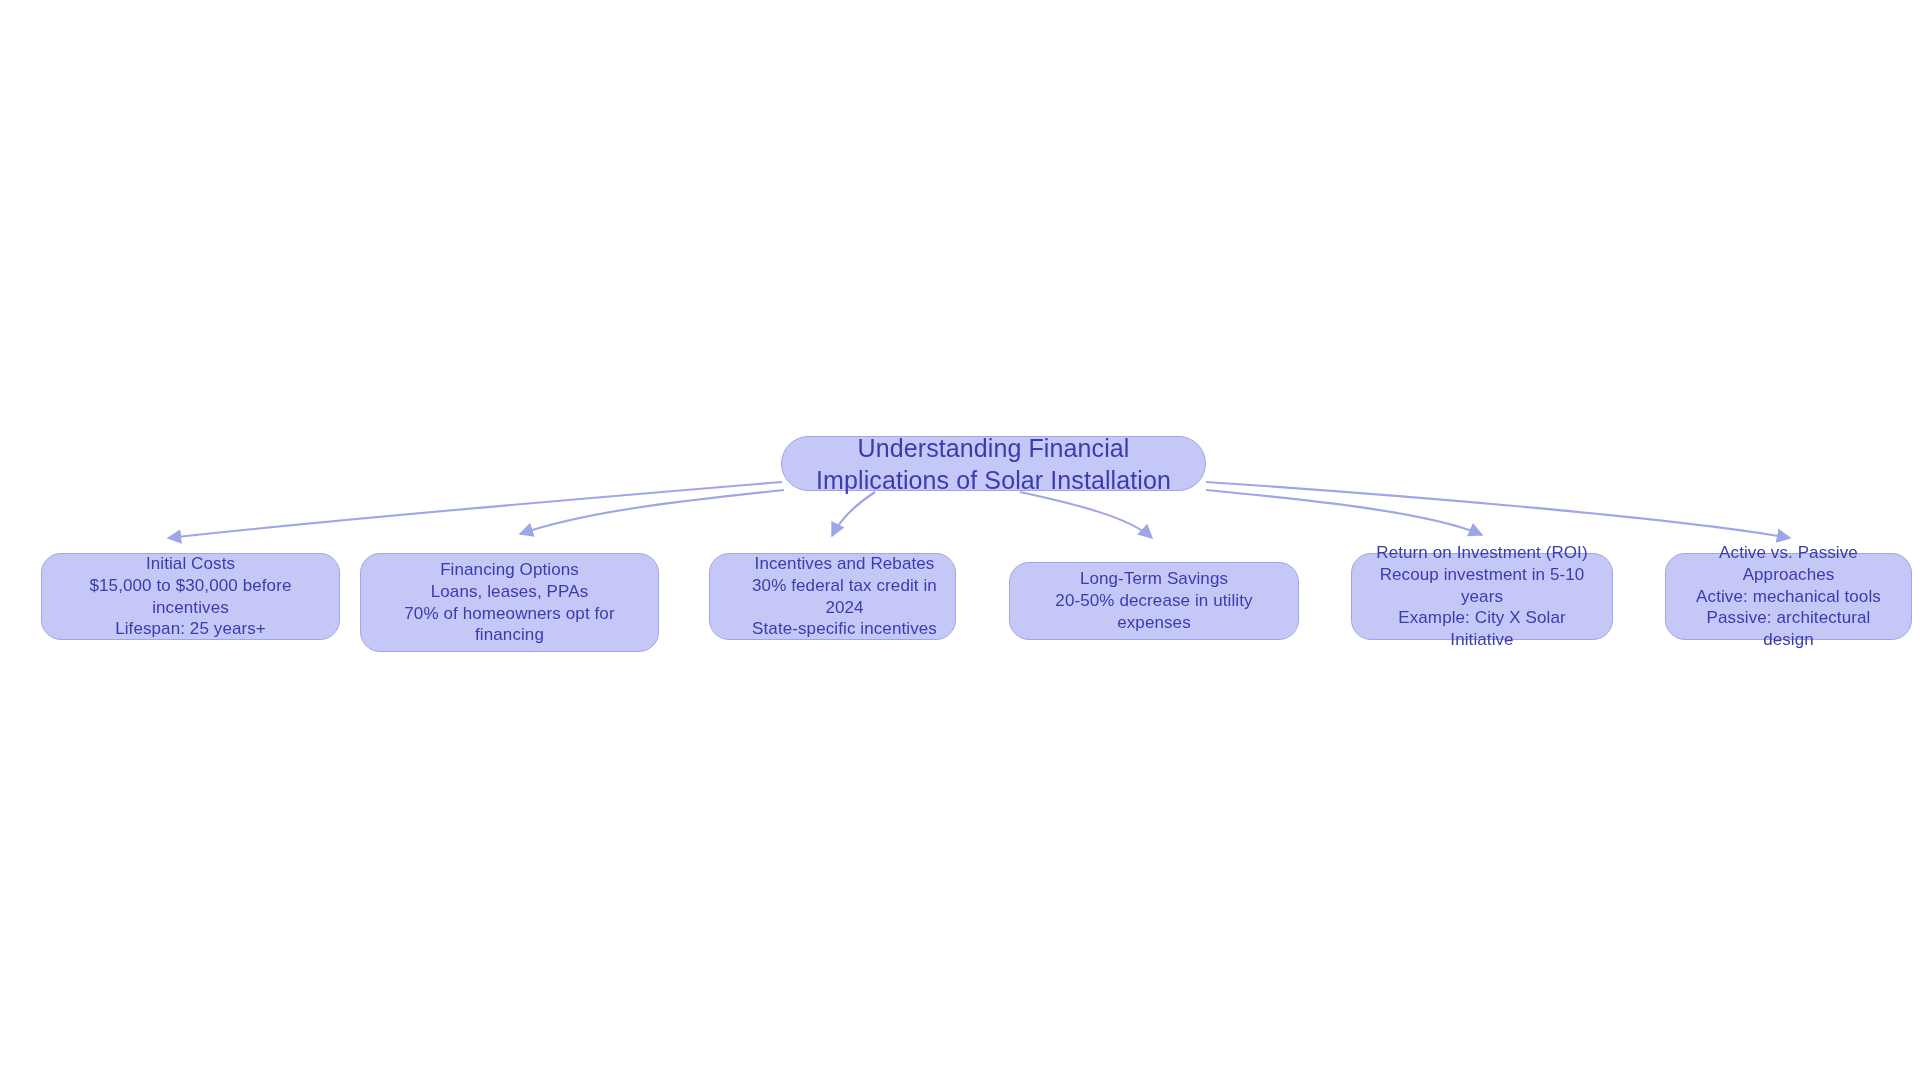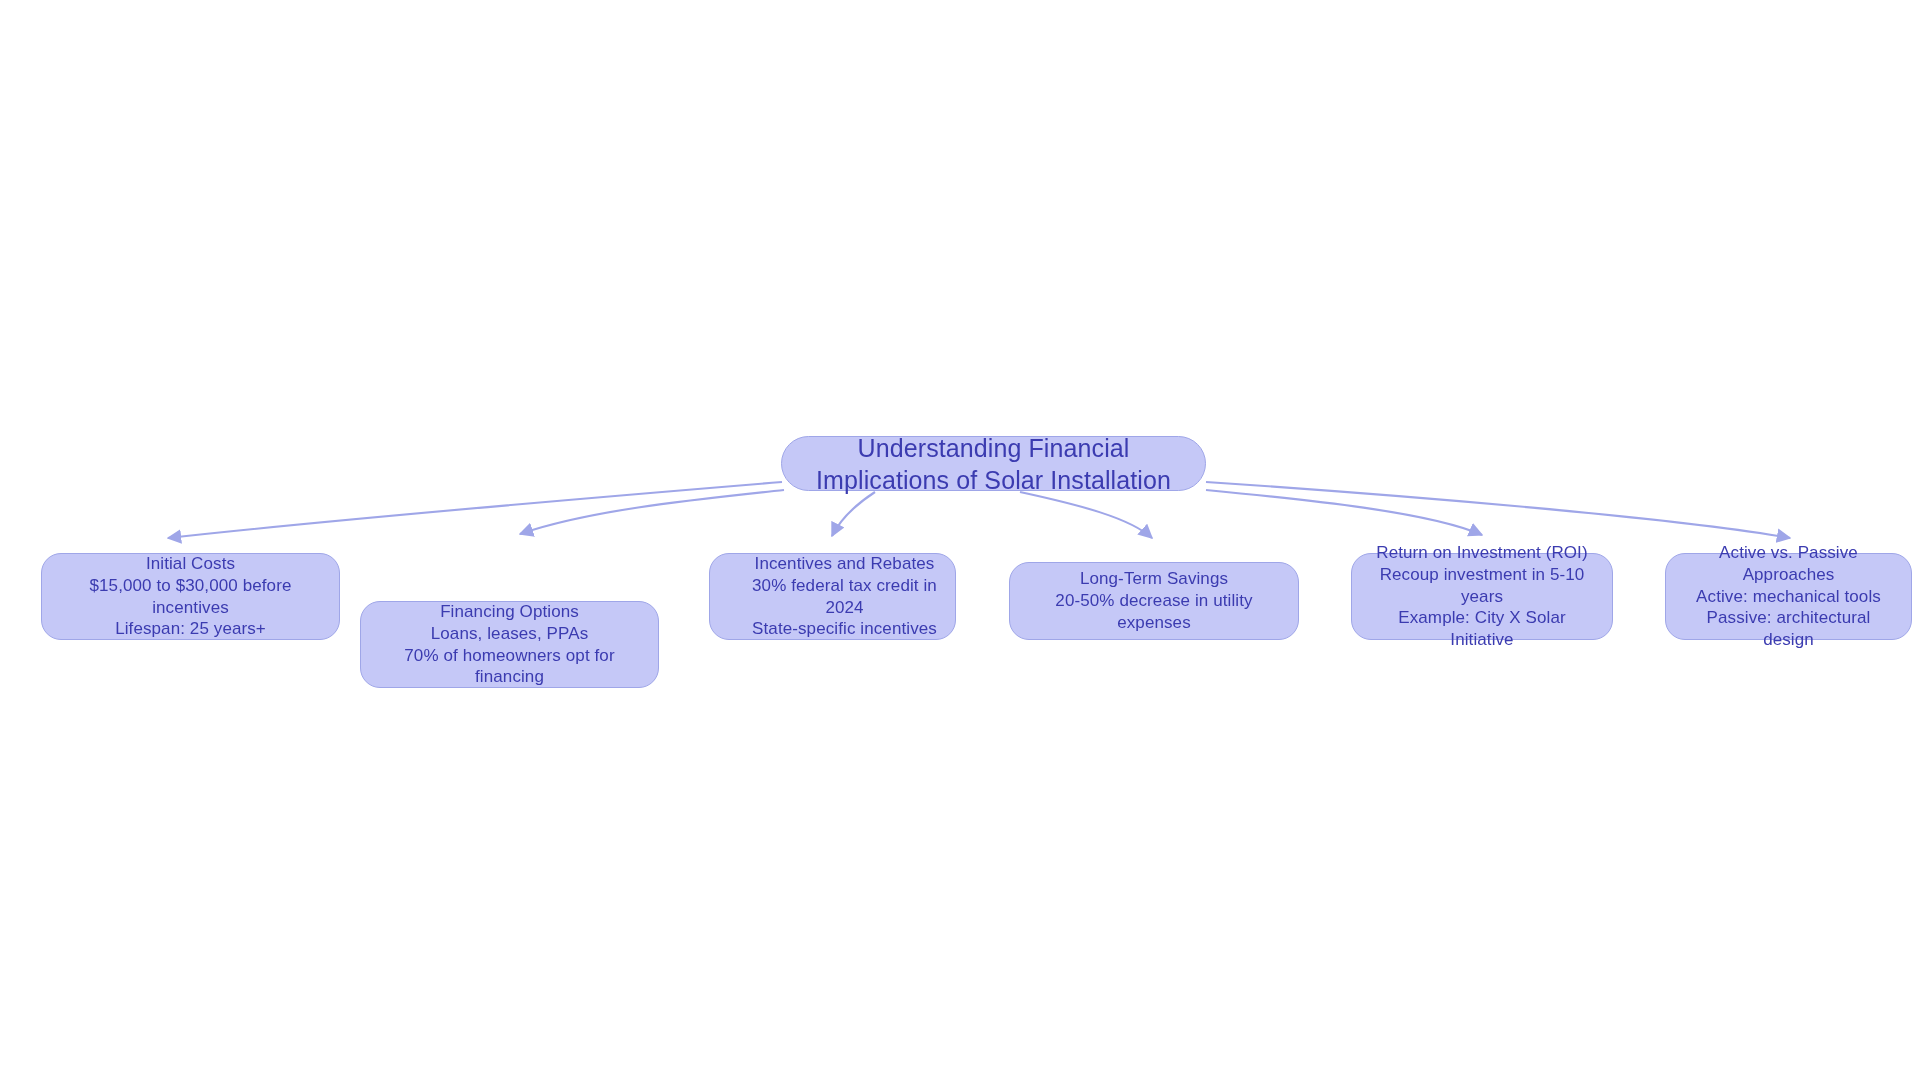--- a/index.html
+++ b/index.html
@@ -86,21 +86,21 @@
   <div class="node node-root" style="left:781px; top:436px; width:425px; height:55px;">
     <span class="node-text">Understanding Financial Implications of Solar Installation</span>
   </div>
 
   <div class="node node-child" style="left:9px; top:553px; width:299px; height:87px;margin-left:32px;">
     <span class="node-text">Initial Costs
 $15,000 to $30,000 before incentives
 Lifespan: 25 years+</span>
   </div>
 
-  <div class="node node-child" style="left:360px; top:553px; width:299px; height:87px;margin-top:48px;">
+  <div class="node node-child" style="left:360px; top:553px; width:299px; height:99px;">
     <span class="node-text">Financing Options
 Loans, leases, PPAs
 70% of homeowners opt for financing</span>
   </div>
 
   <div class="node node-child" style="left:709px; top:553px; width:247px; height:87px;padding-left:24px;">
     <span class="node-text">Incentives and Rebates
 30% federal tax credit in 2024
 State-specific incentives</span>
   </div>

